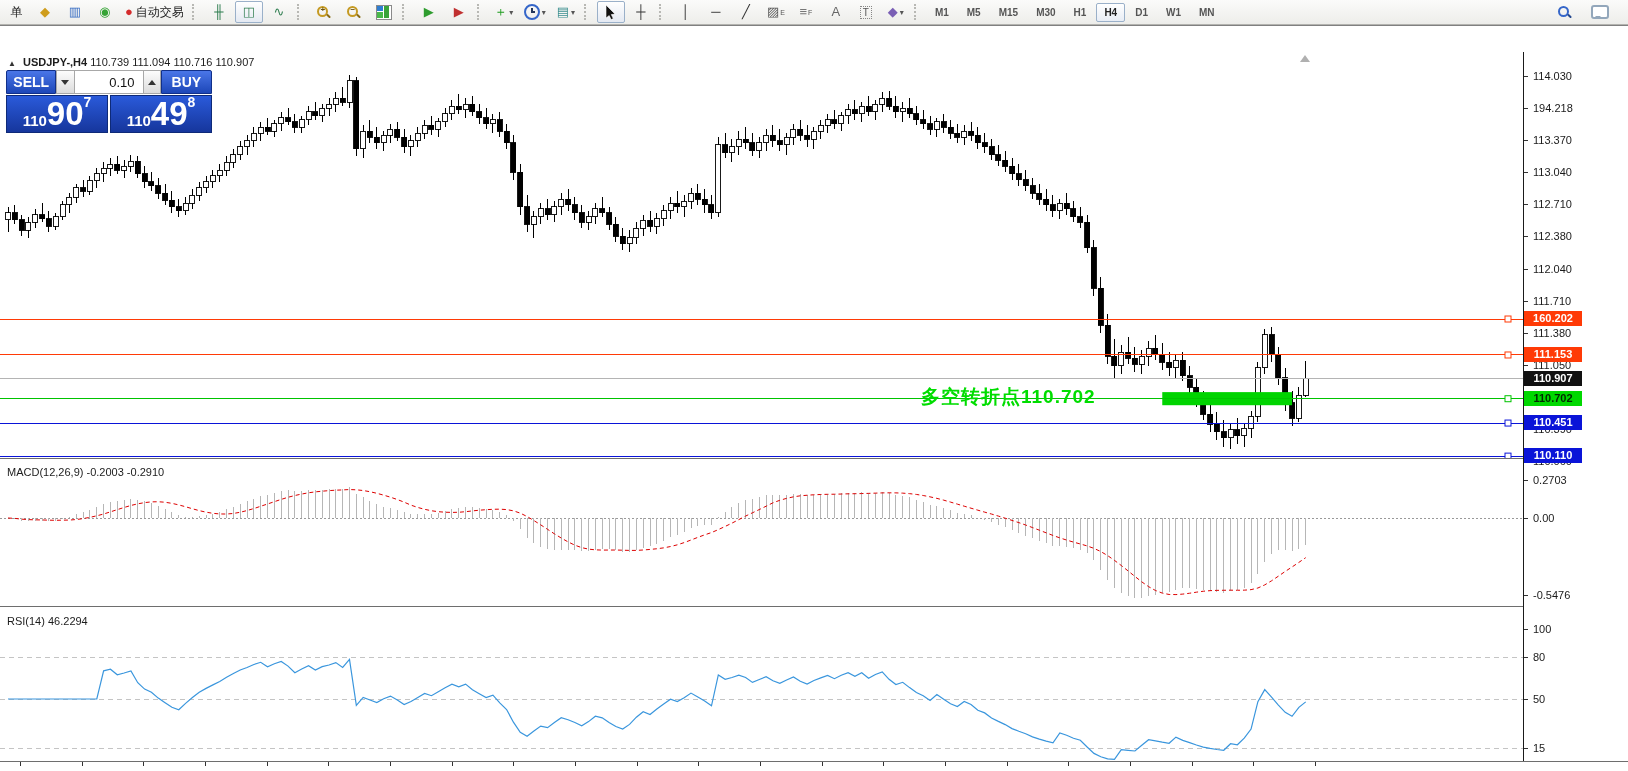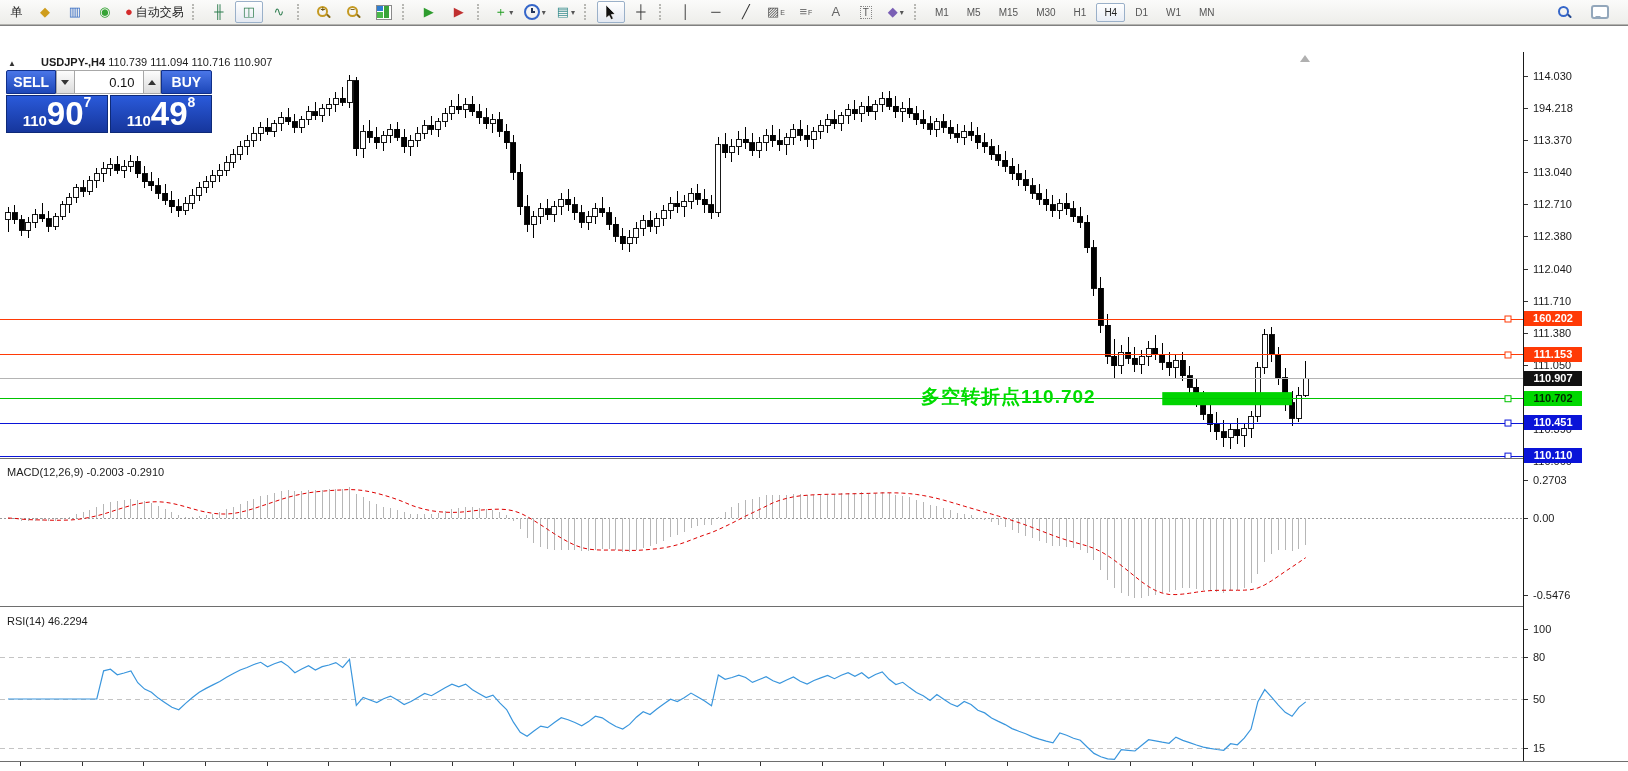--- a/index.html
+++ b/index.html
@@ -13,21 +13,21 @@
   .tbtn{height:20px;min-width:20px;display:inline-flex;align-items:center;justify-content:center;
     padding:0 3px;margin:0 1px;border:1px solid transparent;border-radius:2px;color:#333;font-size:13px;cursor:default;}
   .tbtn.act{background:linear-gradient(#ffffff,#e4e9f2);border:1px solid #9ab0c9;}
   .tbtn .t{font-size:12px;color:#222;margin-left:3px;}
   .tbtn .g{line-height:14px;}
   .tbtn sub{font-size:7px;color:#555;margin-left:1px;}
   .tbtn .dd{font-size:8px;color:#555;margin-left:2px;}
   .tbtn .boxed{border:1px dotted #888;padding:0 2px;font-size:10px;color:#444;}
   .grip{width:7px;height:16px;margin:0 3px;border-left:2px dotted #b8b8b4;}
   #tb-right{margin-left:auto;display:flex;align-items:center;padding-right:10px;}
-  .tf{font-size:10px;font-weight:normal;color:#555;padding:3px 7px;margin:0 1px;border:1px solid transparent;border-radius:2px;}
+  .tf{font-size:10px;font-weight:bold;color:#555;padding:3px 7px;margin:0 1px;border:1px solid transparent;border-radius:2px;}
   .tf.act{background:linear-gradient(#ffffff,#e8edf5);border:1px solid #9ab0c9;color:#222;}
 
   
   .ic{display:inline-block;position:relative;}
   .ic.mag{width:15px;height:15px;}
   .ic.mag::before{content:"";position:absolute;left:1px;top:1px;width:7px;height:7px;border:2px solid #c59a22;border-radius:50%;}
   .ic.mag::after{content:"";position:absolute;left:10px;top:10px;width:5px;height:2px;background:#8a6c15;transform:rotate(45deg);border-radius:1px;}
   .ic.mag .inner{position:absolute;left:3px;top:0px;width:7px;text-align:center;font:bold 8px "Liberation Sans",sans-serif;color:#6b5410;}
   .ic.mag.blue::before{border-color:#3566c9;}
   .ic.mag.blue::after{background:#24488f;}
@@ -54,21 +54,21 @@
   #yaxis-line{position:absolute;left:1523px;top:26px;width:1px;height:709px;background:#1a1a1a;}
   #price-axis{position:absolute;left:1524px;top:26px;width:104px;height:709px;background:#fff;}
   .ylab{position:absolute;left:9px;font-size:11px;color:#1a1a1a;transform:translateY(-6px);}
   .ytick{position:absolute;left:0;width:4px;height:1px;background:#333;}
   .ptag{position:absolute;left:0;width:58px;height:15px;line-height:15px;text-align:center;
     font-size:11px;font-weight:bold;transform:translateY(-8px);}
 
   
   #chart-title{position:absolute;left:8px;top:30px;font-size:11px;color:#1c1c1c;}
   #chart-title .arr{font-size:8px;color:#333;margin-right:4px;}
-  #chart-title .sym{font-weight:bold;margin-left:18px;}
+  #chart-title .sym{font-weight:bold;}
   .indlabel{position:absolute;left:7px;font-size:11px;color:#1c1c1c;}
   #macd-label{top:440px;} #rsi-label{top:589px;}
 
   
   #annotation{position:absolute;left:921px;top:358px;font-size:19px;font-weight:bold;letter-spacing:1px;}
 
   
   #shift-marker{position:absolute;left:1300px;top:29px;width:0;height:0;
     border-left:5px solid transparent;border-right:5px solid transparent;border-bottom:7px solid #b0b0b0;}
 

